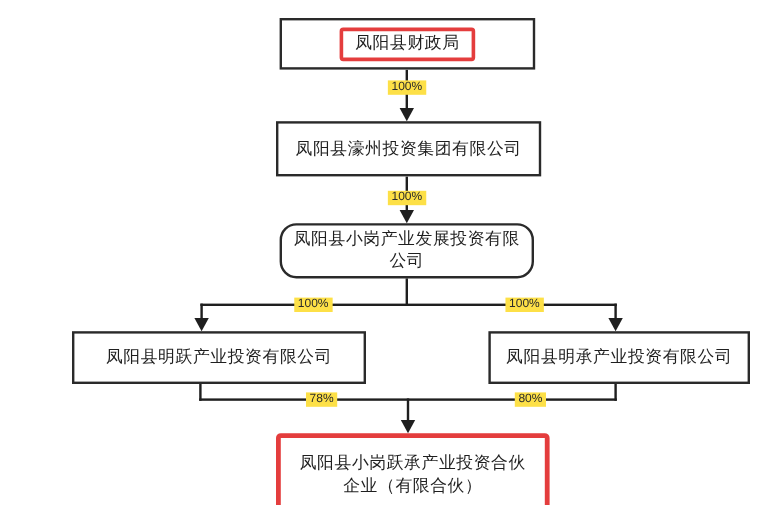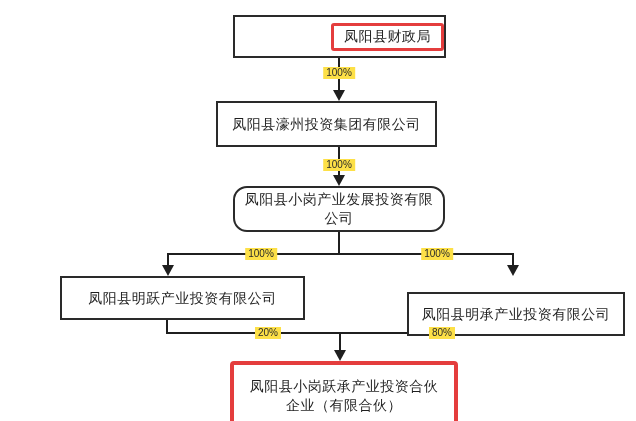--- a/index.html
+++ b/index.html
@@ -8,25 +8,25 @@
     font-family:"Liberation Serif",serif;
   }
   
   .box{
     position:absolute;box-sizing:border-box;background:#ffffff;
     border:2px solid var(--box,#2a2a2a);
     display:flex;align-items:center;justify-content:center;text-align:center;
     font-size:14px;letter-spacing:.5px;line-height:19px;color:var(--text,#1f1f1f);
     z-index:2;
   }
-  .b1{left:233px;top:15px;width:213px;height:43px;justify-content:flex-end;}
-  .b2{left:216px;top:101px;width:221px;height:46px;}
+  .b1{left:233px;top:15px;width:213px;height:43px;}
+  .b2{left:230px;top:101px;width:221px;height:46px;}
   .b3{left:233px;top:186px;width:212px;height:46px;padding:0 6px;border-radius:14px;}
   .b4{left:60px;top:276px;width:245px;height:44px;}
-  .b5{left:407px;top:292px;width:218px;height:44px;text-align:right;}
+  .b5{left:407px;top:276px;width:218px;height:44px;text-align:right;}
   .b6{
     left:230px;top:361px;width:228px;height:70px;padding:0 10px;
     border:4px solid var(--hl,#e43d3d);border-radius:4px;
   }
   .hl-wrap{
     display:inline-block;border:3px solid var(--hl,#e43d3d);border-radius:3px;
     padding:1px 10px 2px 10px;
   }
   
   .line{position:absolute;background:var(--line,#1f1f1f);z-index:1;}
@@ -81,20 +81,20 @@
 
   <div class="box b5">
     <span>凤阳县明承产业投资有限公司</span>
   </div>
 
   <div class="line" style="left:166px;top:320px;width:2px;height:14px;"></div>
   <div class="line" style="left:512px;top:320px;width:2px;height:14px;"></div>
   <div class="line" style="left:166px;top:332px;width:348px;height:2px;"></div>
   <div class="line" style="left:339px;top:332px;width:2px;height:18px;"></div>
   <div class="arrow" style="left:334px;top:350px;"></div>
-  <span class="pct" style="left:268px;top:333px;">20%</span>
+  <span class="pct" style="left:268px;top:333px;">78%</span>
   <span class="pct" style="left:442px;top:333px;">80%</span>
 
   <div class="box b6">
     <span>凤阳县小岗跃承产业投资合伙企业（有限合伙）</span>
   </div>
 
 </div>
 
 </body></html>

